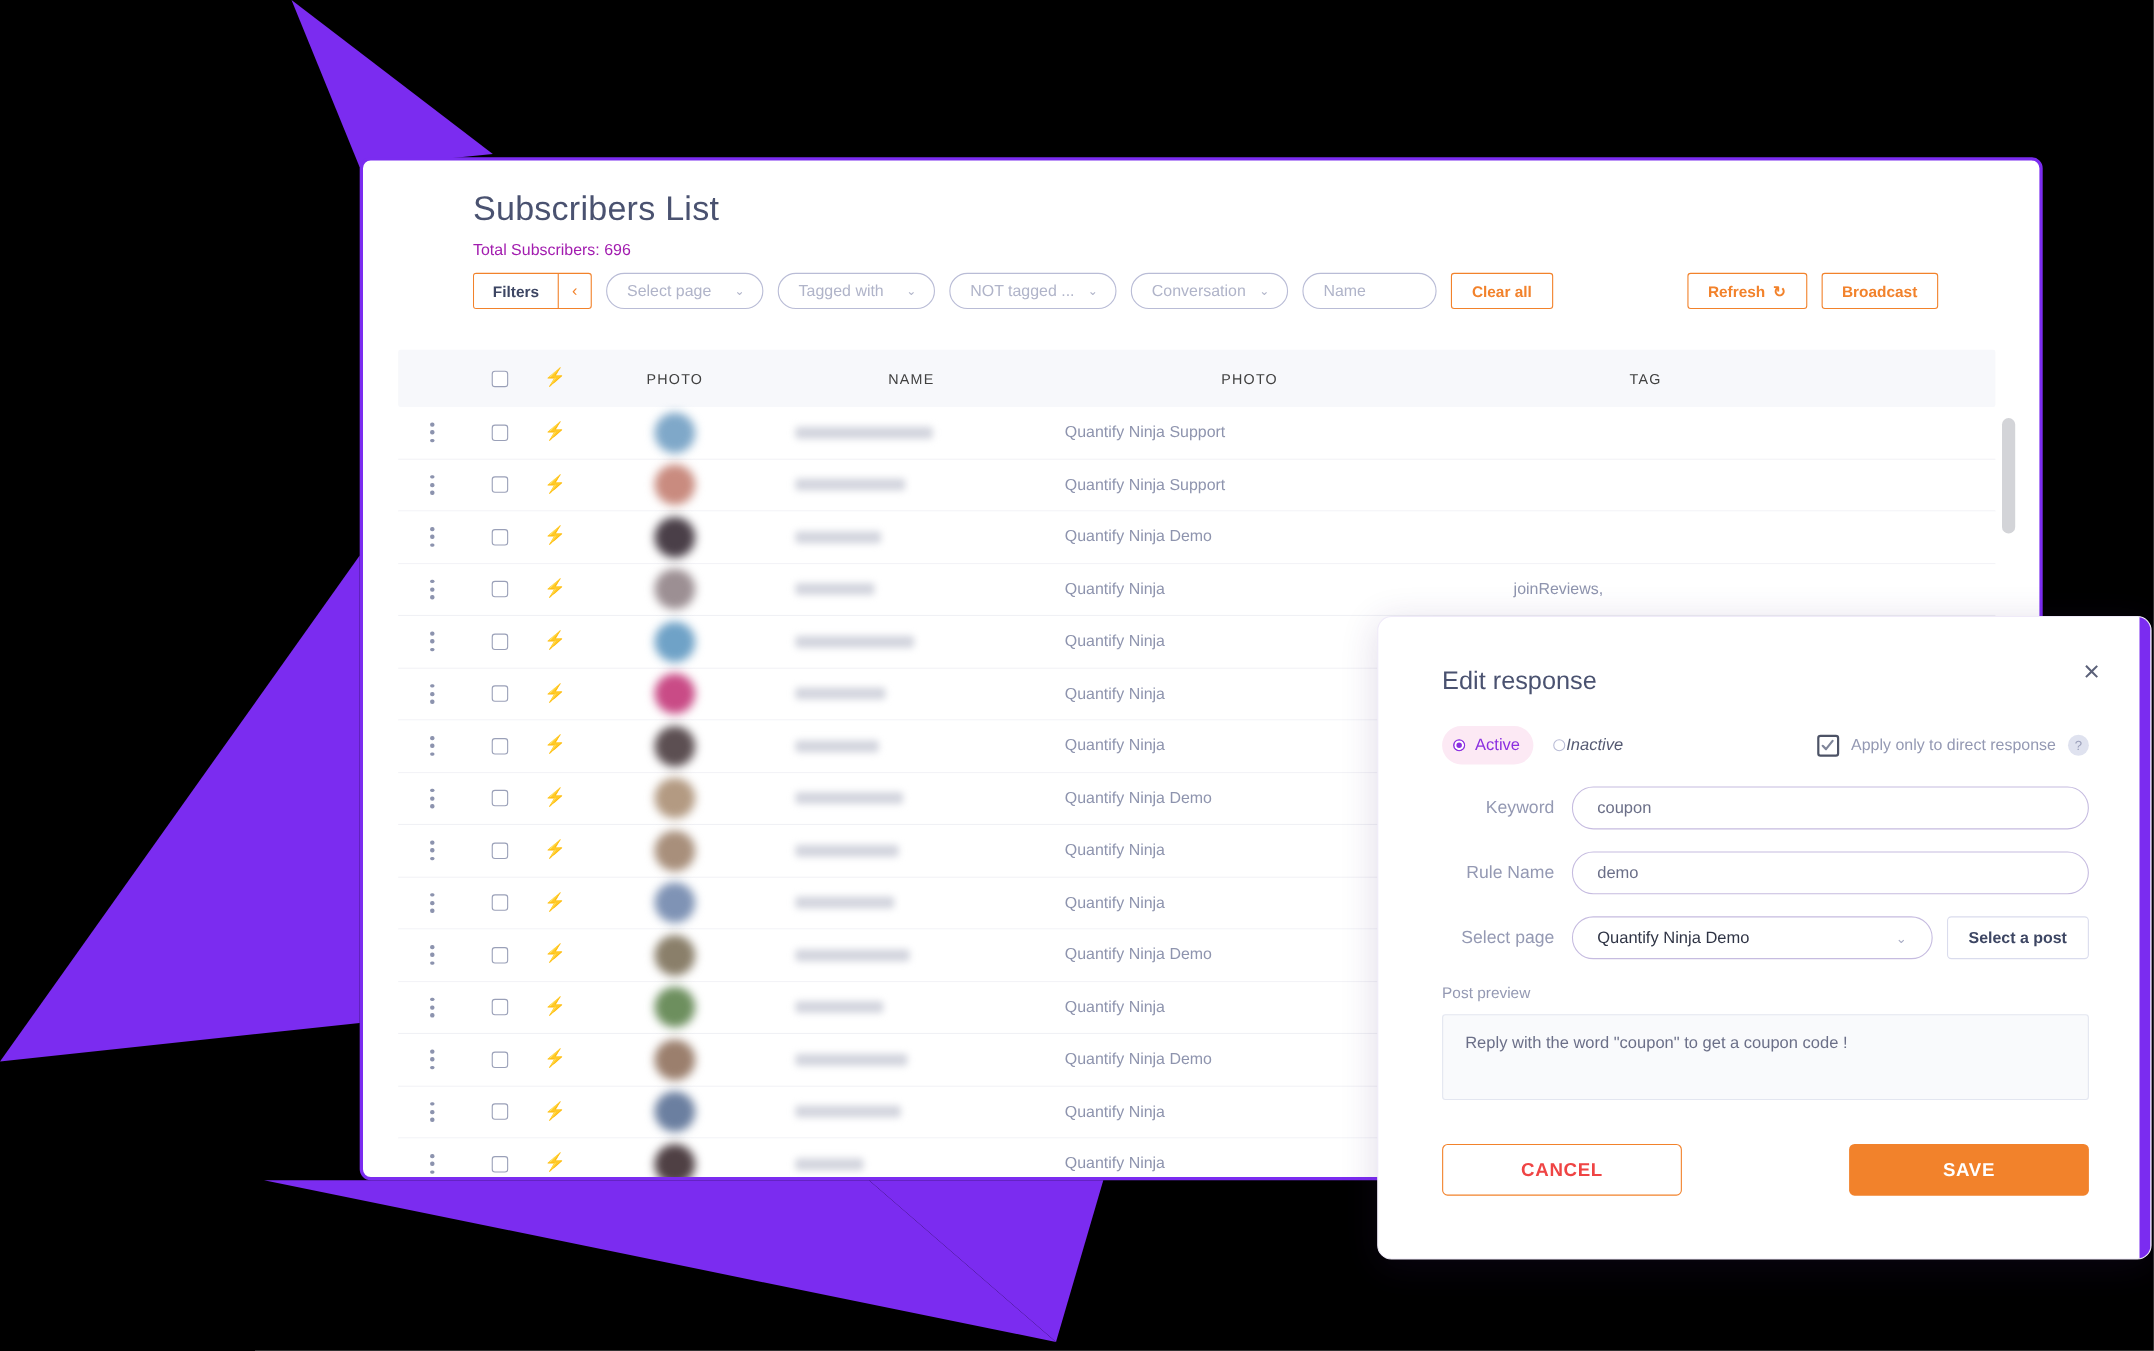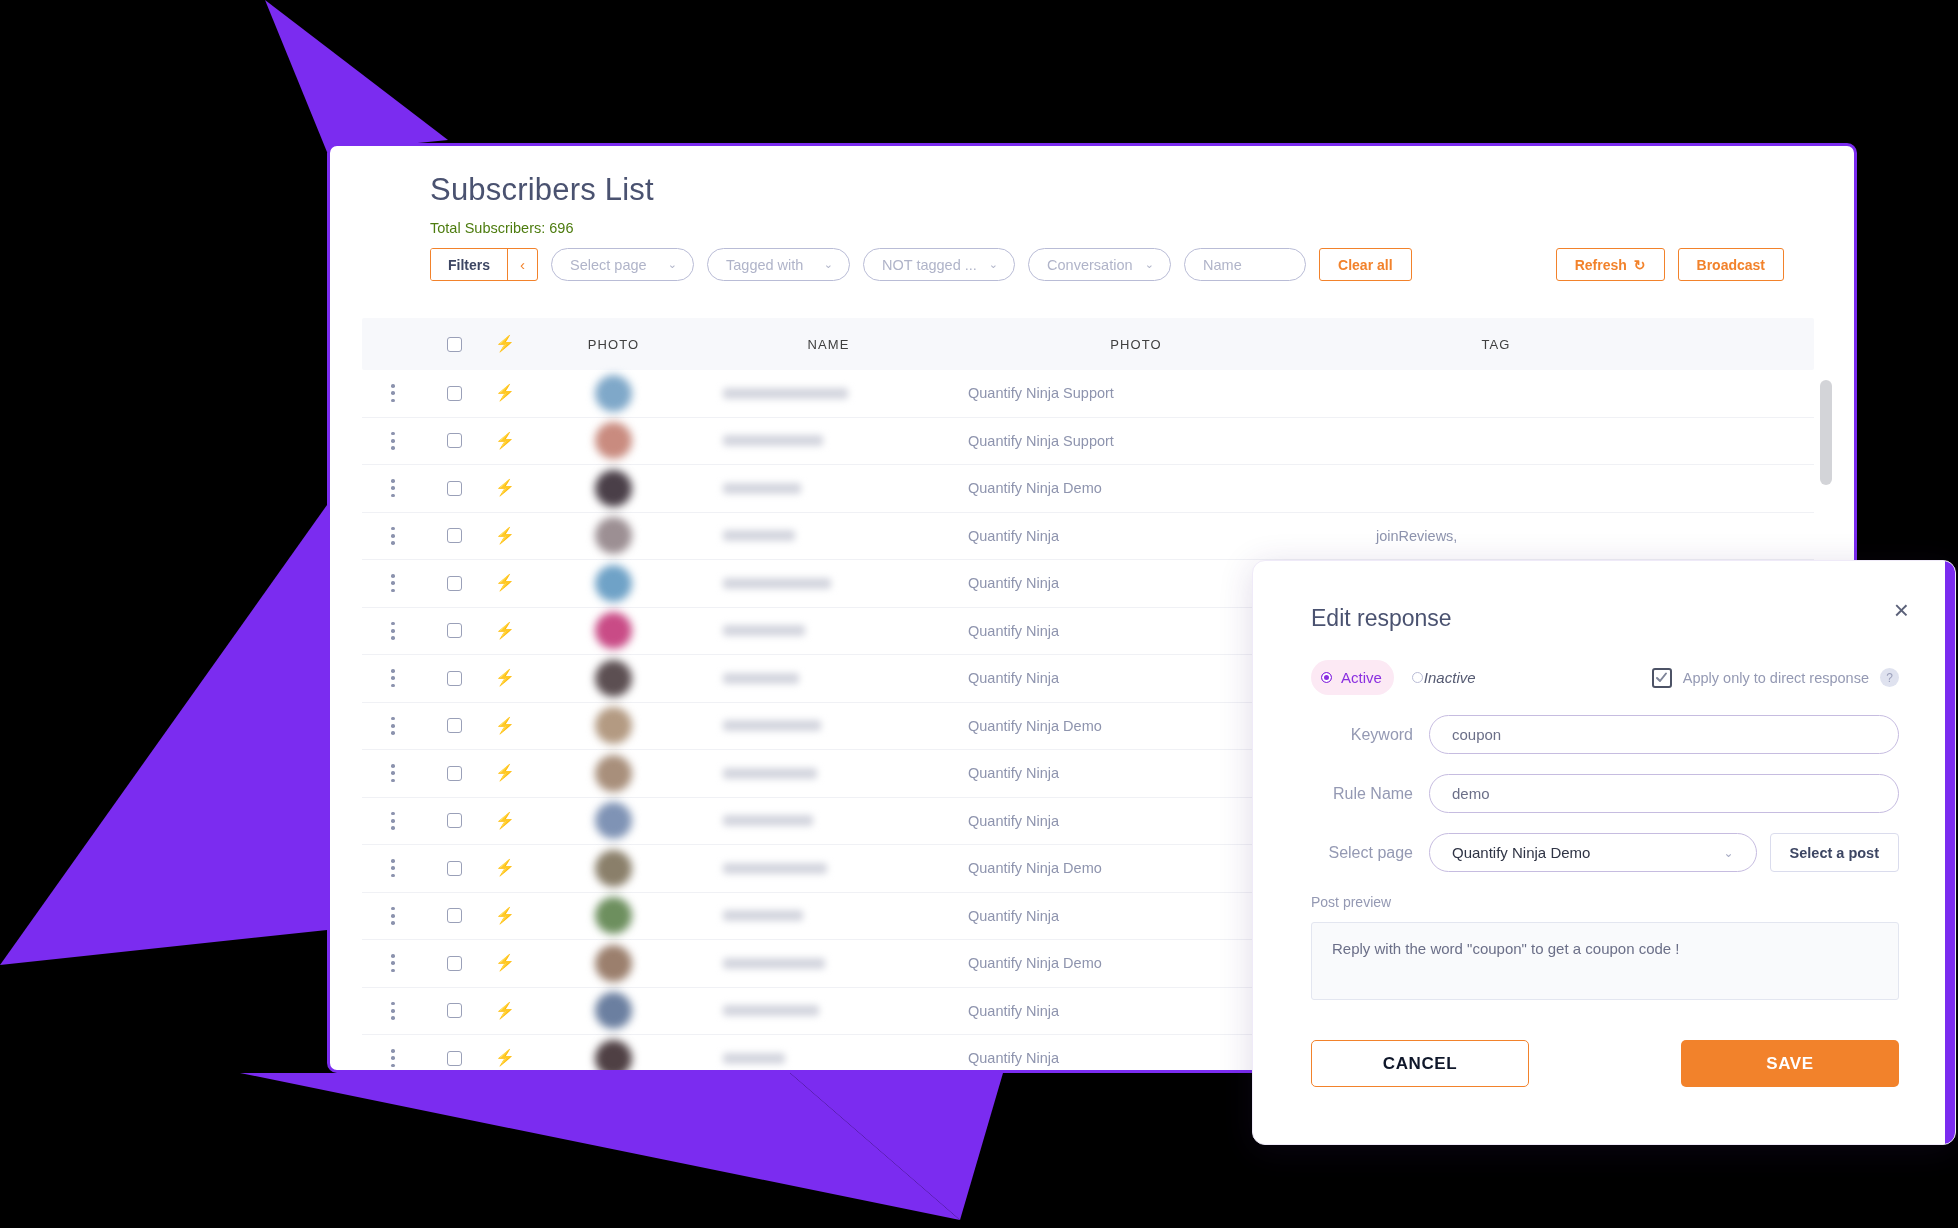--- a/index.html
+++ b/index.html
@@ -28,31 +28,31 @@
 
   .page-title {
     font-size: 31px;
     color: #4a5270;
     font-weight: 400;
     padding-left: 100px;
     letter-spacing: .2px;
   }
   .total-sub {
     font-size: 14.5px;
-    color: #4d7c0f;
+    color: #a21caf;
     padding-left: 100px;
     margin-top: 12px;
   }
 
   
   .toolbar {
     display: flex;
     align-items: center;
     padding-left: 100px;
-    padding-right: 70px;
+    padding-right: 92px;
     margin-top: 12px;
     gap: 13px;
   }
   .filters-group {
     display: flex;
     align-items: stretch;
     border: 1.5px solid #F2822B;
     border-radius: 3px;
     overflow: hidden;
     height: 33px;
@@ -283,21 +283,21 @@
     border-radius: 3px;
     padding: 17px 20px;
     font-size: 15px;
     color: #6b6f88;
   }
 
   .footer-btns { display:flex; margin-top: 40px; }
   .btn-cancel {
     width: 218px; height: 47px;
     border: 1.6px solid #F2822B; border-radius: 5px;
-    background: #fff; color: #0f172a;
+    background: #fff; color: #ef4444;
     font-size: 17px; font-weight: bold; letter-spacing: .6px;
     display:flex; align-items:center; justify-content:center;
     cursor: pointer;
   }
   .btn-save {
     width: 218px; height: 47px; margin-left: auto;
     border: none; border-radius: 5px;
     background: #F2822B; color: #fff;
     font-size: 17px; font-weight: bold; letter-spacing: .6px;
     display:flex; align-items:center; justify-content:center;

